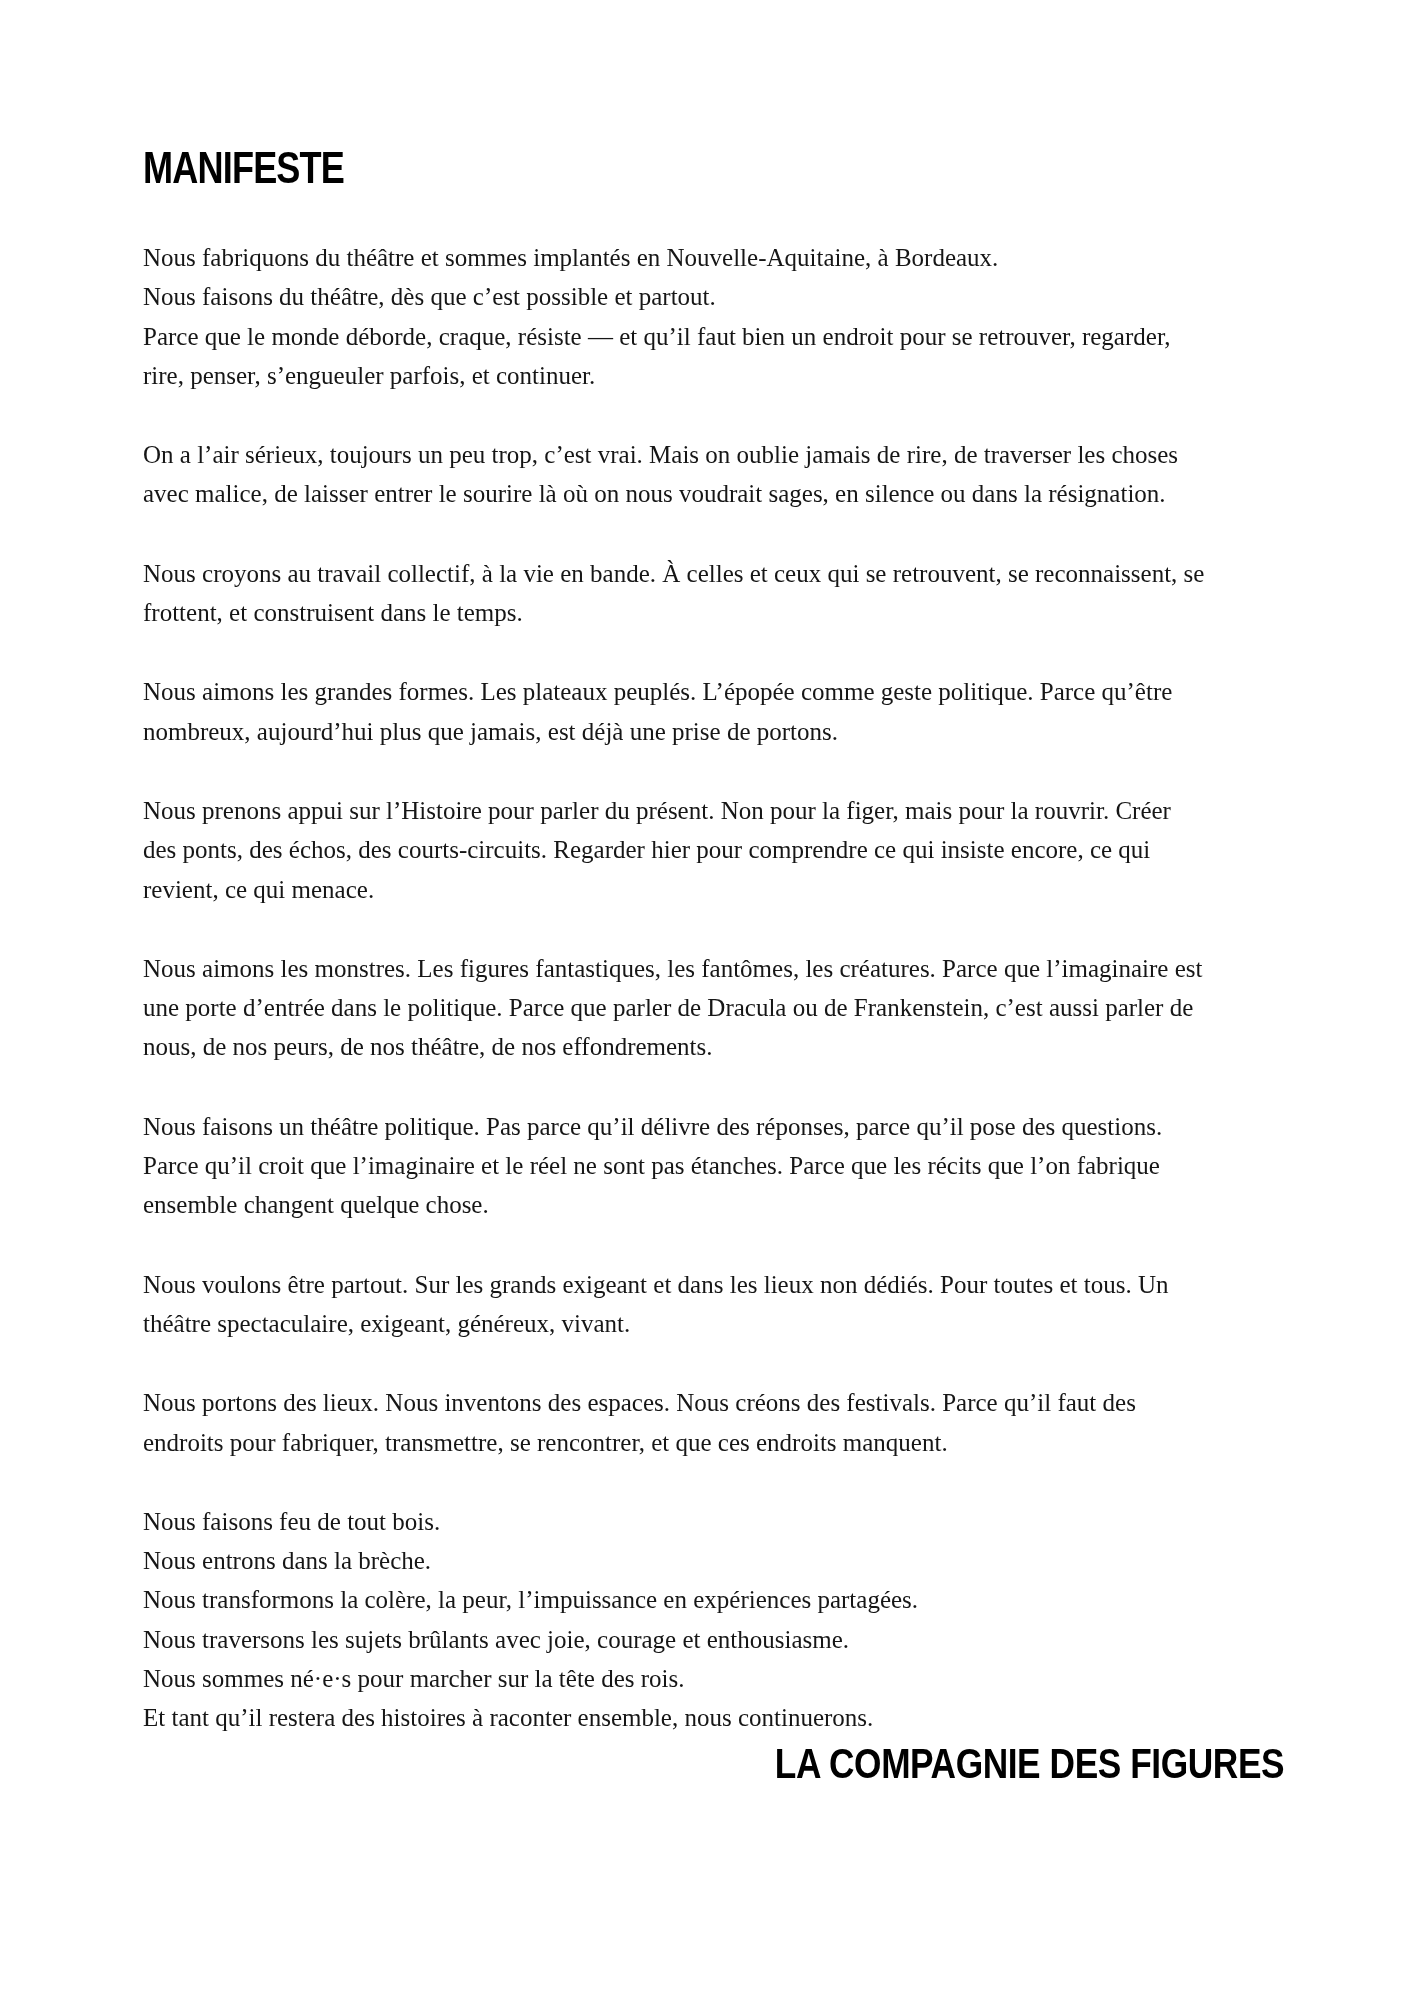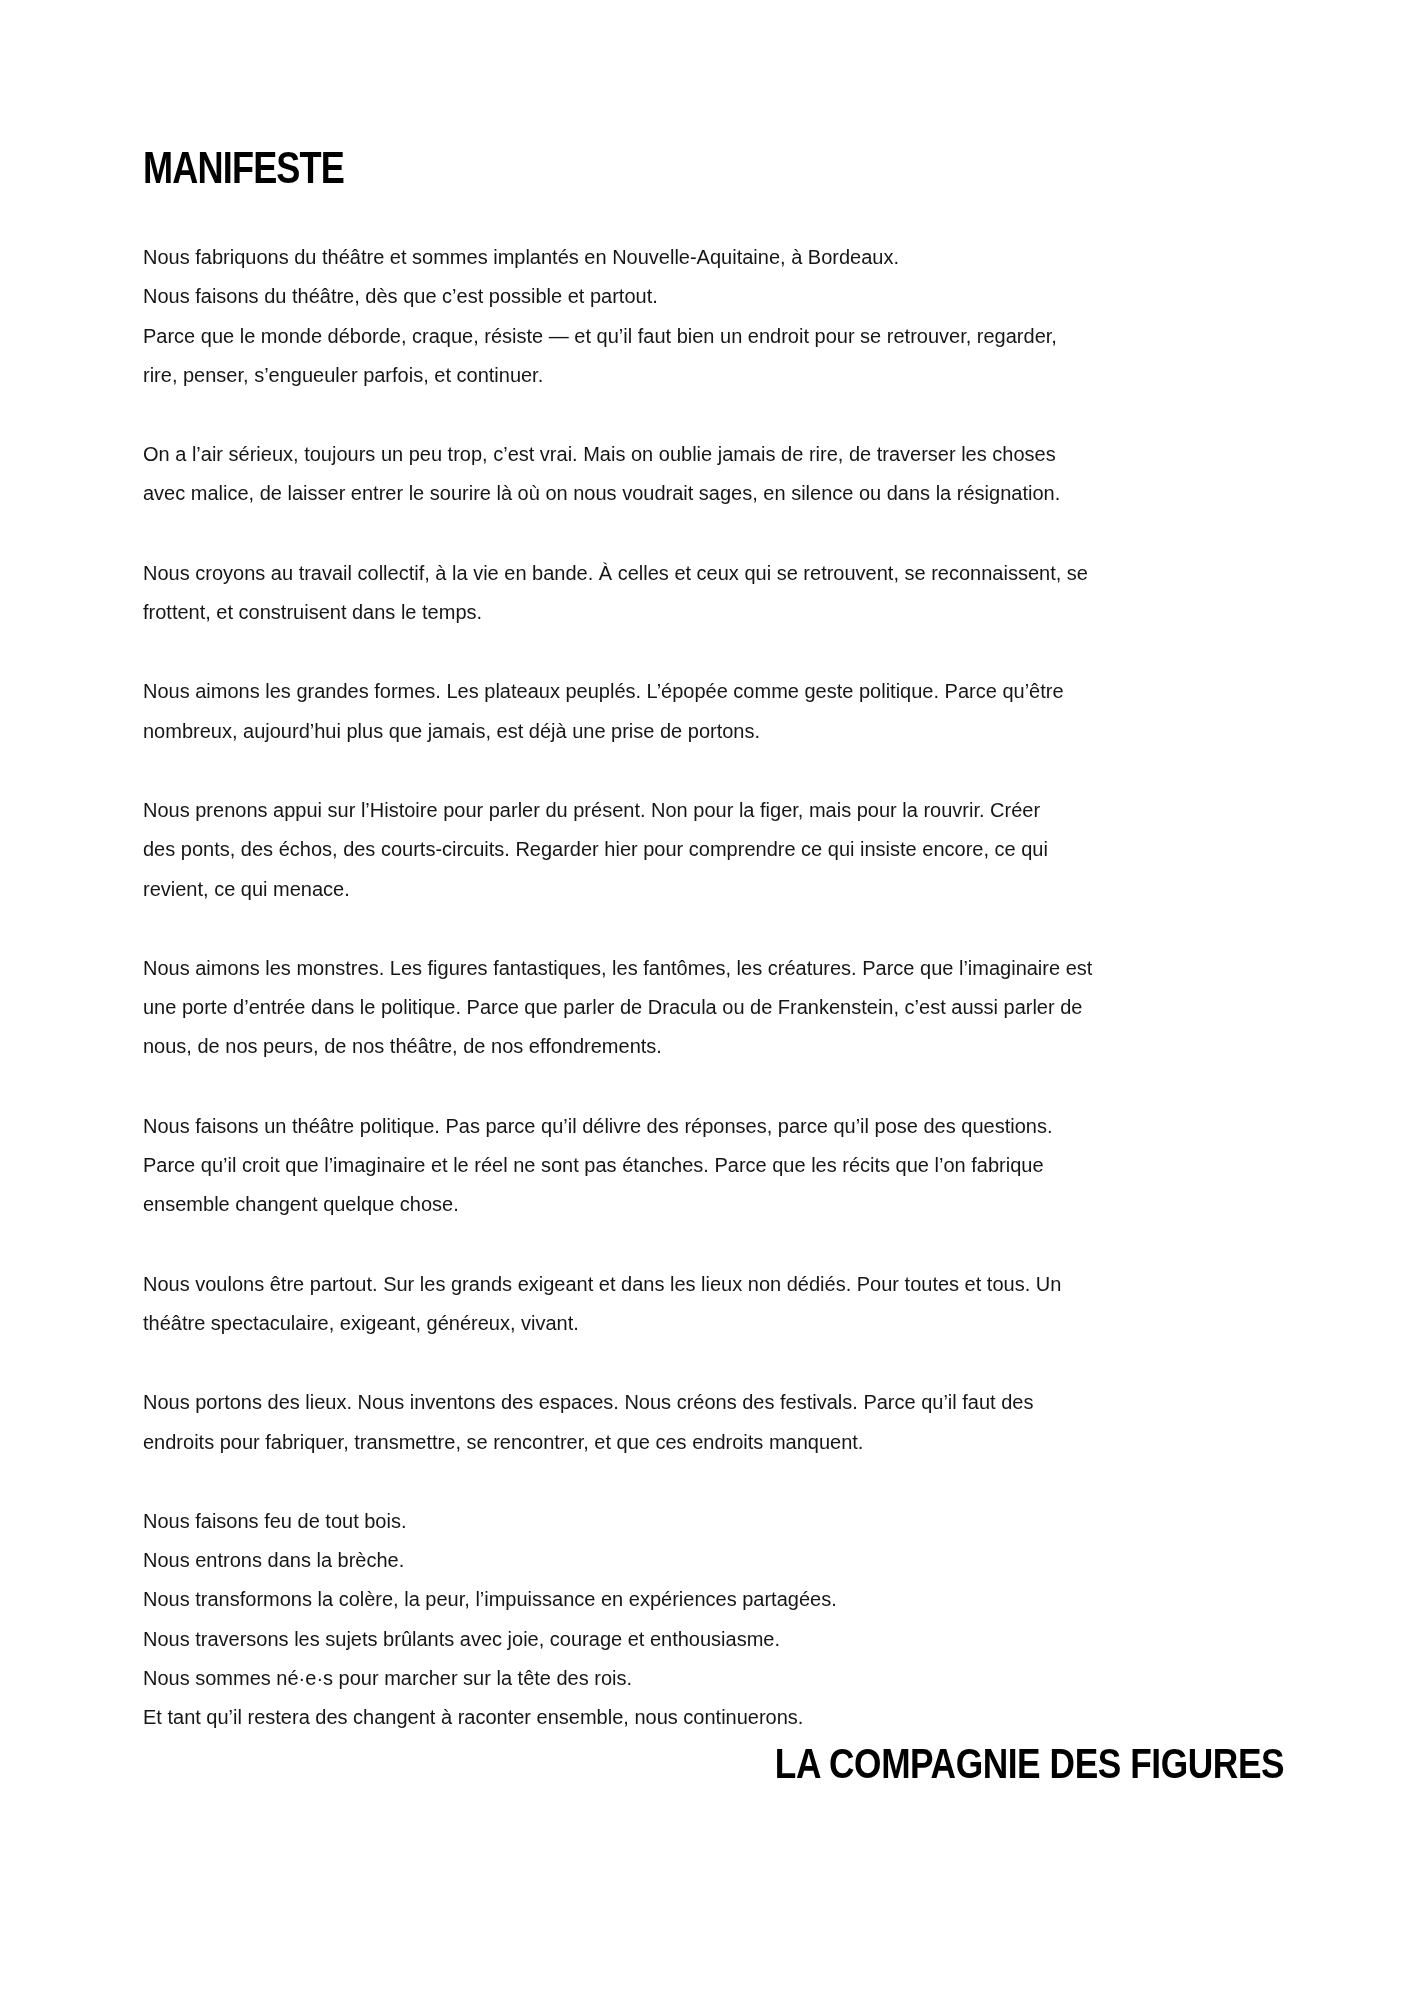--- a/index.html
+++ b/index.html
@@ -36,22 +36,22 @@
       white-space: nowrap;
     }
     .body {
       position: absolute;
       top: 238px;
       left: 0;
       width: 1140px;
     }
     .para {
       margin: 0 0 40px 0;
-      font-family: Liberation Sans, sans-serif;
-      font-size: 20px;
+      font-family: Liberation Serif, serif;
+      font-size: 25px;
       line-height: 39.3px;
       color: #161616;
     }
     .line {
       display: block;
       white-space: nowrap;
     }
     .signature {
       position: absolute;
       top: 1738px;
@@ -115,18 +115,18 @@
     <p class="para">
       <span class="line">Nous portons des lieux. Nous inventons des espaces. Nous créons des festivals. Parce qu’il faut des</span>
       <span class="line">endroits pour fabriquer, transmettre, se rencontrer, et que ces endroits manquent.</span>
     </p>
     <p class="para">
       <span class="line">Nous faisons feu de tout bois.</span>
       <span class="line">Nous entrons dans la brèche.</span>
       <span class="line">Nous transformons la colère, la peur, l’impuissance en expériences partagées.</span>
       <span class="line">Nous traversons les sujets brûlants avec joie, courage et enthousiasme.</span>
       <span class="line">Nous sommes né·e·s pour marcher sur la tête des rois.</span>
-      <span class="line">Et tant qu’il restera des changent à raconter ensemble, nous continuerons.</span>
+      <span class="line">Et tant qu’il restera des histoires à raconter ensemble, nous continuerons.</span>
     </p>
   </div>
 </div>
 
 <h2 class="signature">LA COMPAGNIE DES FIGURES</h2>
 
 </body></html>

